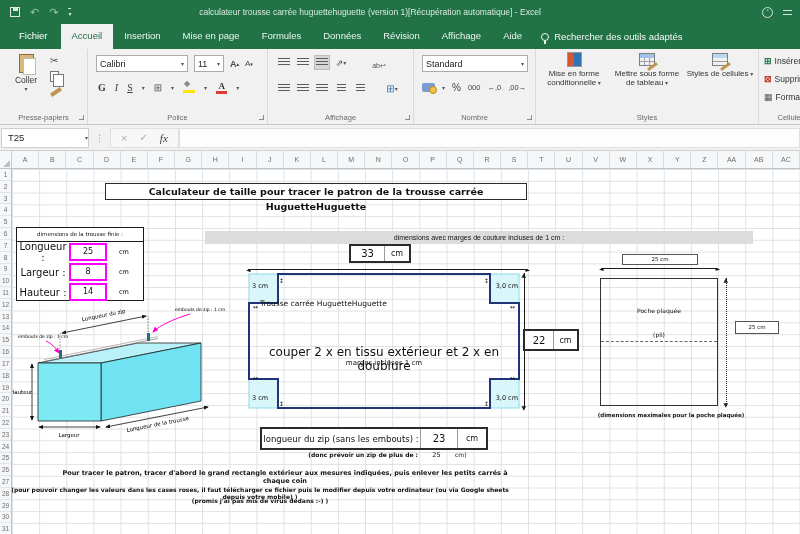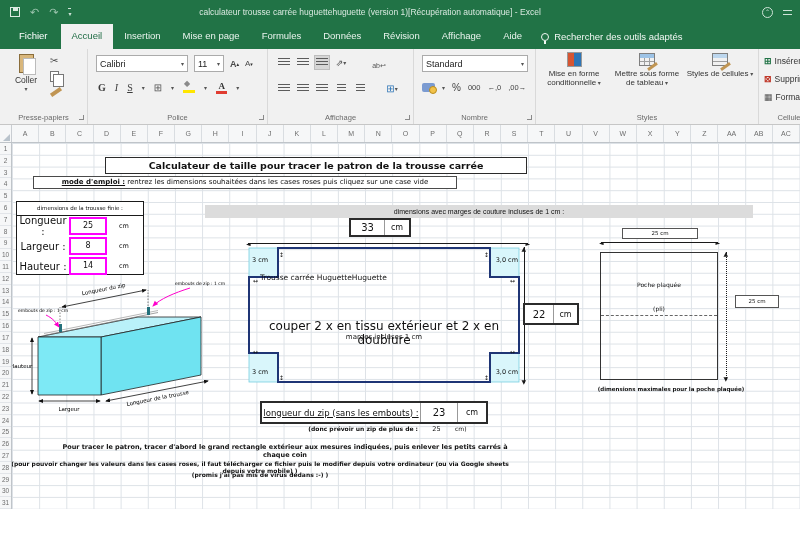--- a/index.html
+++ b/index.html
@@ -152,21 +152,21 @@
 
   .pocket-topbox { left:622px; top:85px; width:76px; height:11px; background:#fff; border:1px solid #555; font-size:5.5px; text-align:center; line-height:9px; }
   .pocket { left:600px; top:109px; width:118px; height:128px; border:1px solid #333; }
   .pocket-name { position:absolute; left:0; right:0; top:28px; text-align:center; font-size:6px; }
   .pocket-pli  { position:absolute; left:0; right:0; top:52px; text-align:center; font-size:6px; }
   .pocket-fold { position:absolute; left:0; right:0; top:62px; border-top:1px dashed #666; }
   .pocket-rightbox { left:735px; top:152px; width:44px; height:13px; background:#fff; border:1px solid #555; font-size:5.5px; text-align:center; line-height:11px; }
   .pocket-caption { left:586px; top:243px; width:170px; text-align:center; font-size:5.5px; font-weight:bold; }
 
   .zipbox { left:260px; top:258px; width:228px; height:23px; background:#fff; border:2px solid #2b2b2b; display:flex; align-items:stretch; }
-  .zip-label { width:158px; font-size:8.5px; display:flex; align-items:center; justify-content:center;text-decoration:underline; }
+  .zip-label { width:158px; font-size:8.5px; display:flex; align-items:center; justify-content:center; }
   .zip-val { width:37px; border-left:1px solid #999; font-size:10px; display:flex; align-items:center; justify-content:center; }
   .zip-unit { flex:1; border-left:1px solid #999; font-size:8px; display:flex; align-items:center; justify-content:center; }
   .zipnote { left:260px; top:282px; width:228px; display:flex; font-size:6px; }
   .zipnote .n1 { width:158px; text-align:right; font-weight:bold; }
   .zipnote .n2 { width:37px; text-align:center; font-size:6.5px; }
   .zipnote .n3 { flex:1; text-align:left; }
 
   .note1 { left:55px; top:300px; width:460px; text-align:center; font-size:6.5px; font-weight:bold; }
   .note2 { left:5px; top:317px; width:510px; text-align:center; font-size:6px; font-weight:bold; }
   .note3 { left:5px; top:328px; width:510px; text-align:center; font-size:6px; font-weight:bold; }
@@ -346,20 +346,33 @@
         <span>Supprimer</span>
       </div>
       <div class="cellrow" style="top:43px;">
         <span class="i-format">▦</span>
         <span>Format</span>
       </div>
       <div class="rgroup-label">Cellule</div>
     </div>
   </div>
 
+  <div class="fbar">
+    <div class="namebox">
+      <span>T25</span>
+      <span class="caret">▾</span>
+    </div>
+    <span class="fdots">⋮</span>
+    <div class="fbtns">
+      <span class="fx-cancel">×</span>
+      <span class="fx-ok">✓</span>
+      <span class="fx-lbl">fx</span>
+    </div>
+    <div class="ffield"></div>
+  </div>
 
   <div class="colheads">
     <div class="cornercell"></div>
     <div style="display:flex; flex:1;">
 
     <div class="colhead">A</div>
         <div class="colhead">B</div>
         <div class="colhead">C</div>
         <div class="colhead">D</div>
         <div class="colhead">E</div>
@@ -424,21 +437,20 @@
         <div class="rowhead">28</div>
         <div class="rowhead">29</div>
         <div class="rowhead">30</div>
         <div class="rowhead">31</div>
       </div>
 
     <div class="sheet">
 
       <div class="abs sheet-title">Calculateur de taille pour tracer le patron de la trousse carrée HuguetteHuguette</div>
 
-      <div class="abs usage"><b>mode d'emploi :</b><span> rentrez les dimensions souhaitées dans les cases roses puis cliquez sur une case vide</span></div>
 
       <div class="abs fin-table">
         <div class="fin-head">dimensions de la trousse finie :</div>
         <div>
 
         <div class="fin-row">
             <span class="fin-label">Longueur :</span>
             <span class="fin-value">25</span>
             <span class="fin-unit">cm</span>
           </div>

